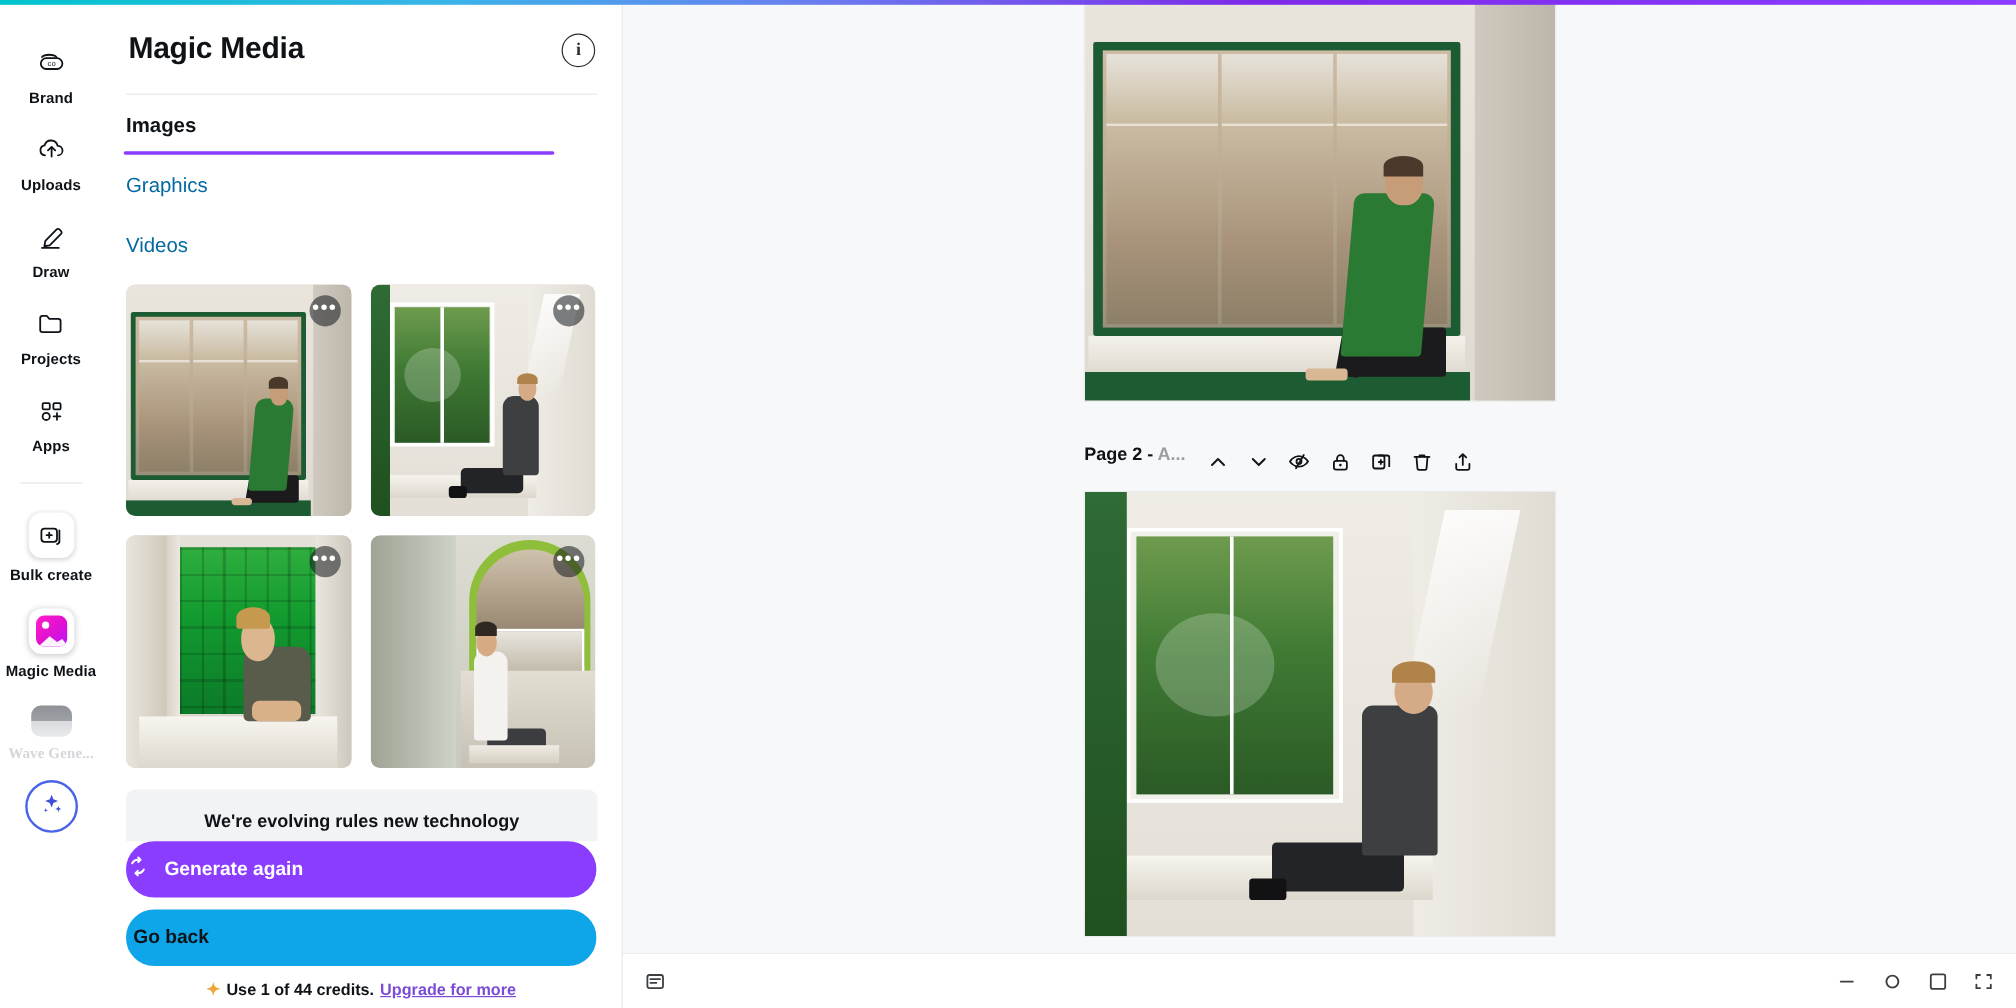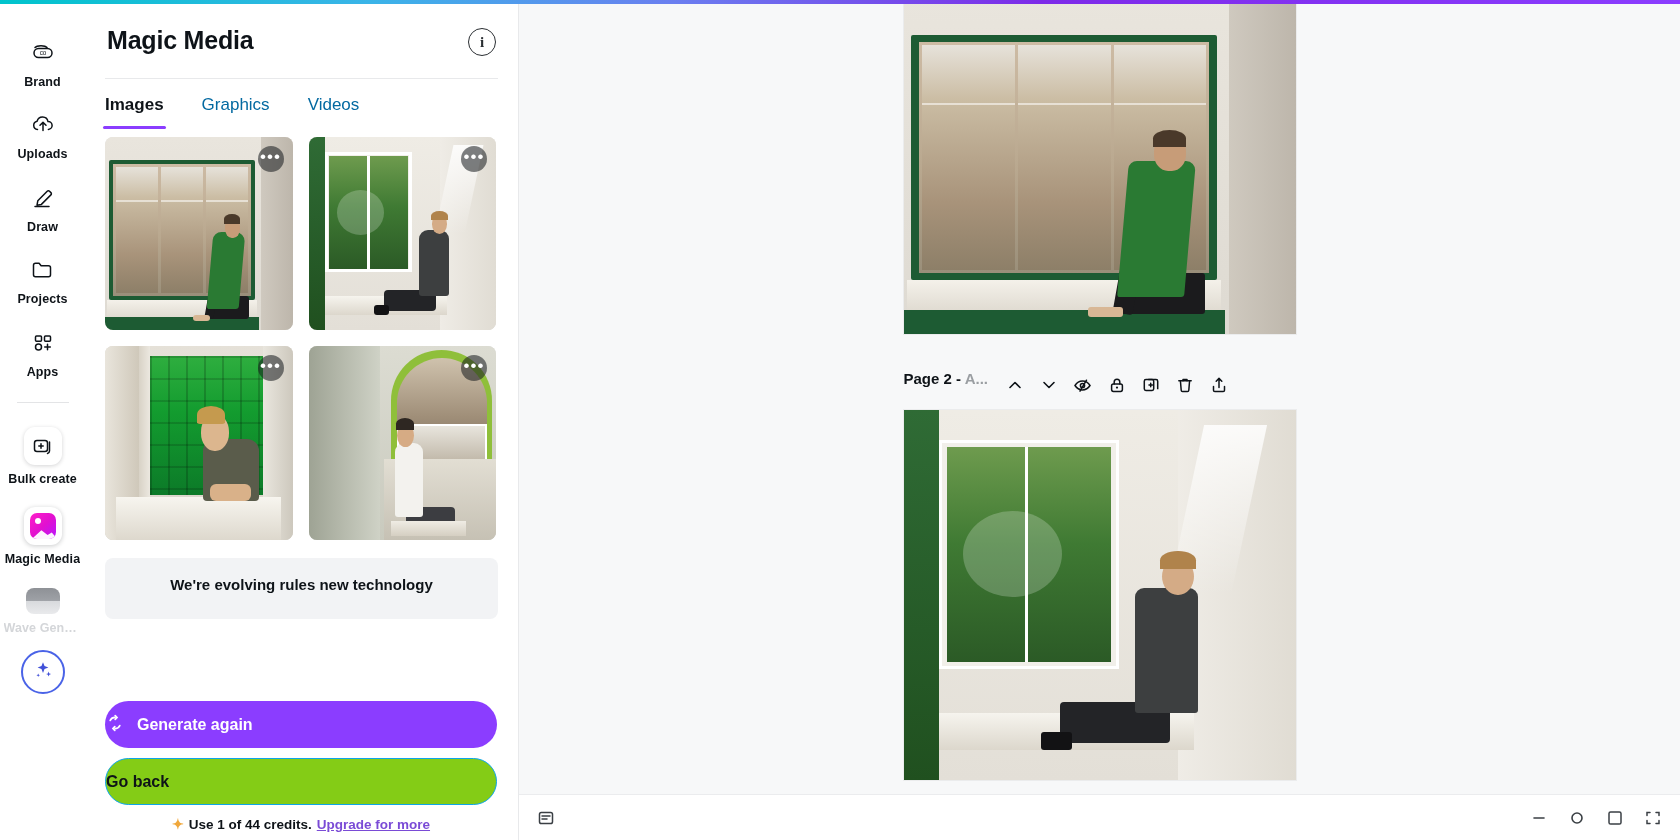--- a/index.html
+++ b/index.html
@@ -64,21 +64,21 @@
   }
   .magic-inner::after{
     content:''; position:absolute; left:2px; bottom:0; width:26px;height:11px;
     background:#fff; clip-path: polygon(0% 100%, 38% 18%, 62% 62%, 78% 38%, 100% 100%);
     opacity:.95;
   }
   .wave-tile {
     width:34px;height:26px;border-radius:8px;
     background: linear-gradient(180deg,#8e9196 0%, #9ea1a6 48%, #d8dadd 50%, #e9eaec 100%);
   }
-  .rail-item.dim .rail-label { color: #d4d6d9; }
+  .rail-item.dim .rail-label { color: #d4d6d9; font-family: Liberation Serif, serif; }
   .ai-circle {
     width: 44px; height: 44px; border-radius: 50%;
     border: 2px solid #4a63e7;
     background: #fff;
     display:flex;align-items:center;justify-content:center;
     color:#4050d8;
     margin-top: 4px;
   }
 
   
@@ -96,21 +96,21 @@
   .panel-title { font-size: 25px; font-weight: 700; letter-spacing: -.2px; color:#0e1318; }
   .info-btn {
     width: 28px; height: 28px; border-radius: 50%;
     border: 1.6px solid #2b2f33; color:#2b2f33;
     display:flex;align-items:center;justify-content:center;
     font-size: 15px; font-weight: 700; font-family:"Liberation Serif", serif;
     cursor:pointer; background:#fff; margin-top: 2px;
   }
   .head-rule { height:1px; background:#e8e9eb; margin: 22px 20px 0; }
 
-  .tabs { display:flex; padding: 0 20px; gap: 0; }
+  .tabs { display:flex; padding: 0 20px; gap: 0; flex-direction: column; }
   .tab {
     position: relative; padding: 16px 0 14px; margin-right: 38px;
     font-size: 17px; color:#0369a1; cursor:pointer; font-weight: 500;
   }
   .tab.active { color:#0e1318; font-weight: 700; }
   .tab.active::after {
     content:''; position:absolute; left:-2px; right:-2px; bottom:0; height:3px;
     background:#8b3dff; border-radius:2px;
   }
 
@@ -147,21 +147,21 @@
     position: absolute; left: 0; right: 1px; bottom: 0;
     background: #fff; padding: 0 20px 8px;
   }
   .btn {
     width: 100%; height: 47px; border-radius: 24px; border: none;
     font-size: 16px; font-weight: 700; cursor:pointer;
     display:flex; align-items:center; gap:12px;
     font-family:"Liberation Sans", sans-serif;
   }
   .btn-primary { background:#8b3dff; color:#fff; margin-bottom: 10px; }
-  .btn-secondary { background:#84cc16; color:#0e1318; border:1px solid #0ea5e9; }
+  .btn-secondary { background:#0ea5e9; color:#0e1318; border:6px solid #0ea5e9; }
   .credits {
     margin-top: 11px; text-align:center; font-size: 13.5px; font-weight:700; color:#0e1318;
     display:flex; align-items:center; justify-content:center; gap:5px;
   }
   .credits .star { color:#f0a73a; font-size: 14px; }
   .credits a { color:#7a4bd6; text-decoration: underline; }
 
   
   .canvas {
     flex: 1; height: 840px; background:#f7f8f9; position:relative; overflow:hidden;

